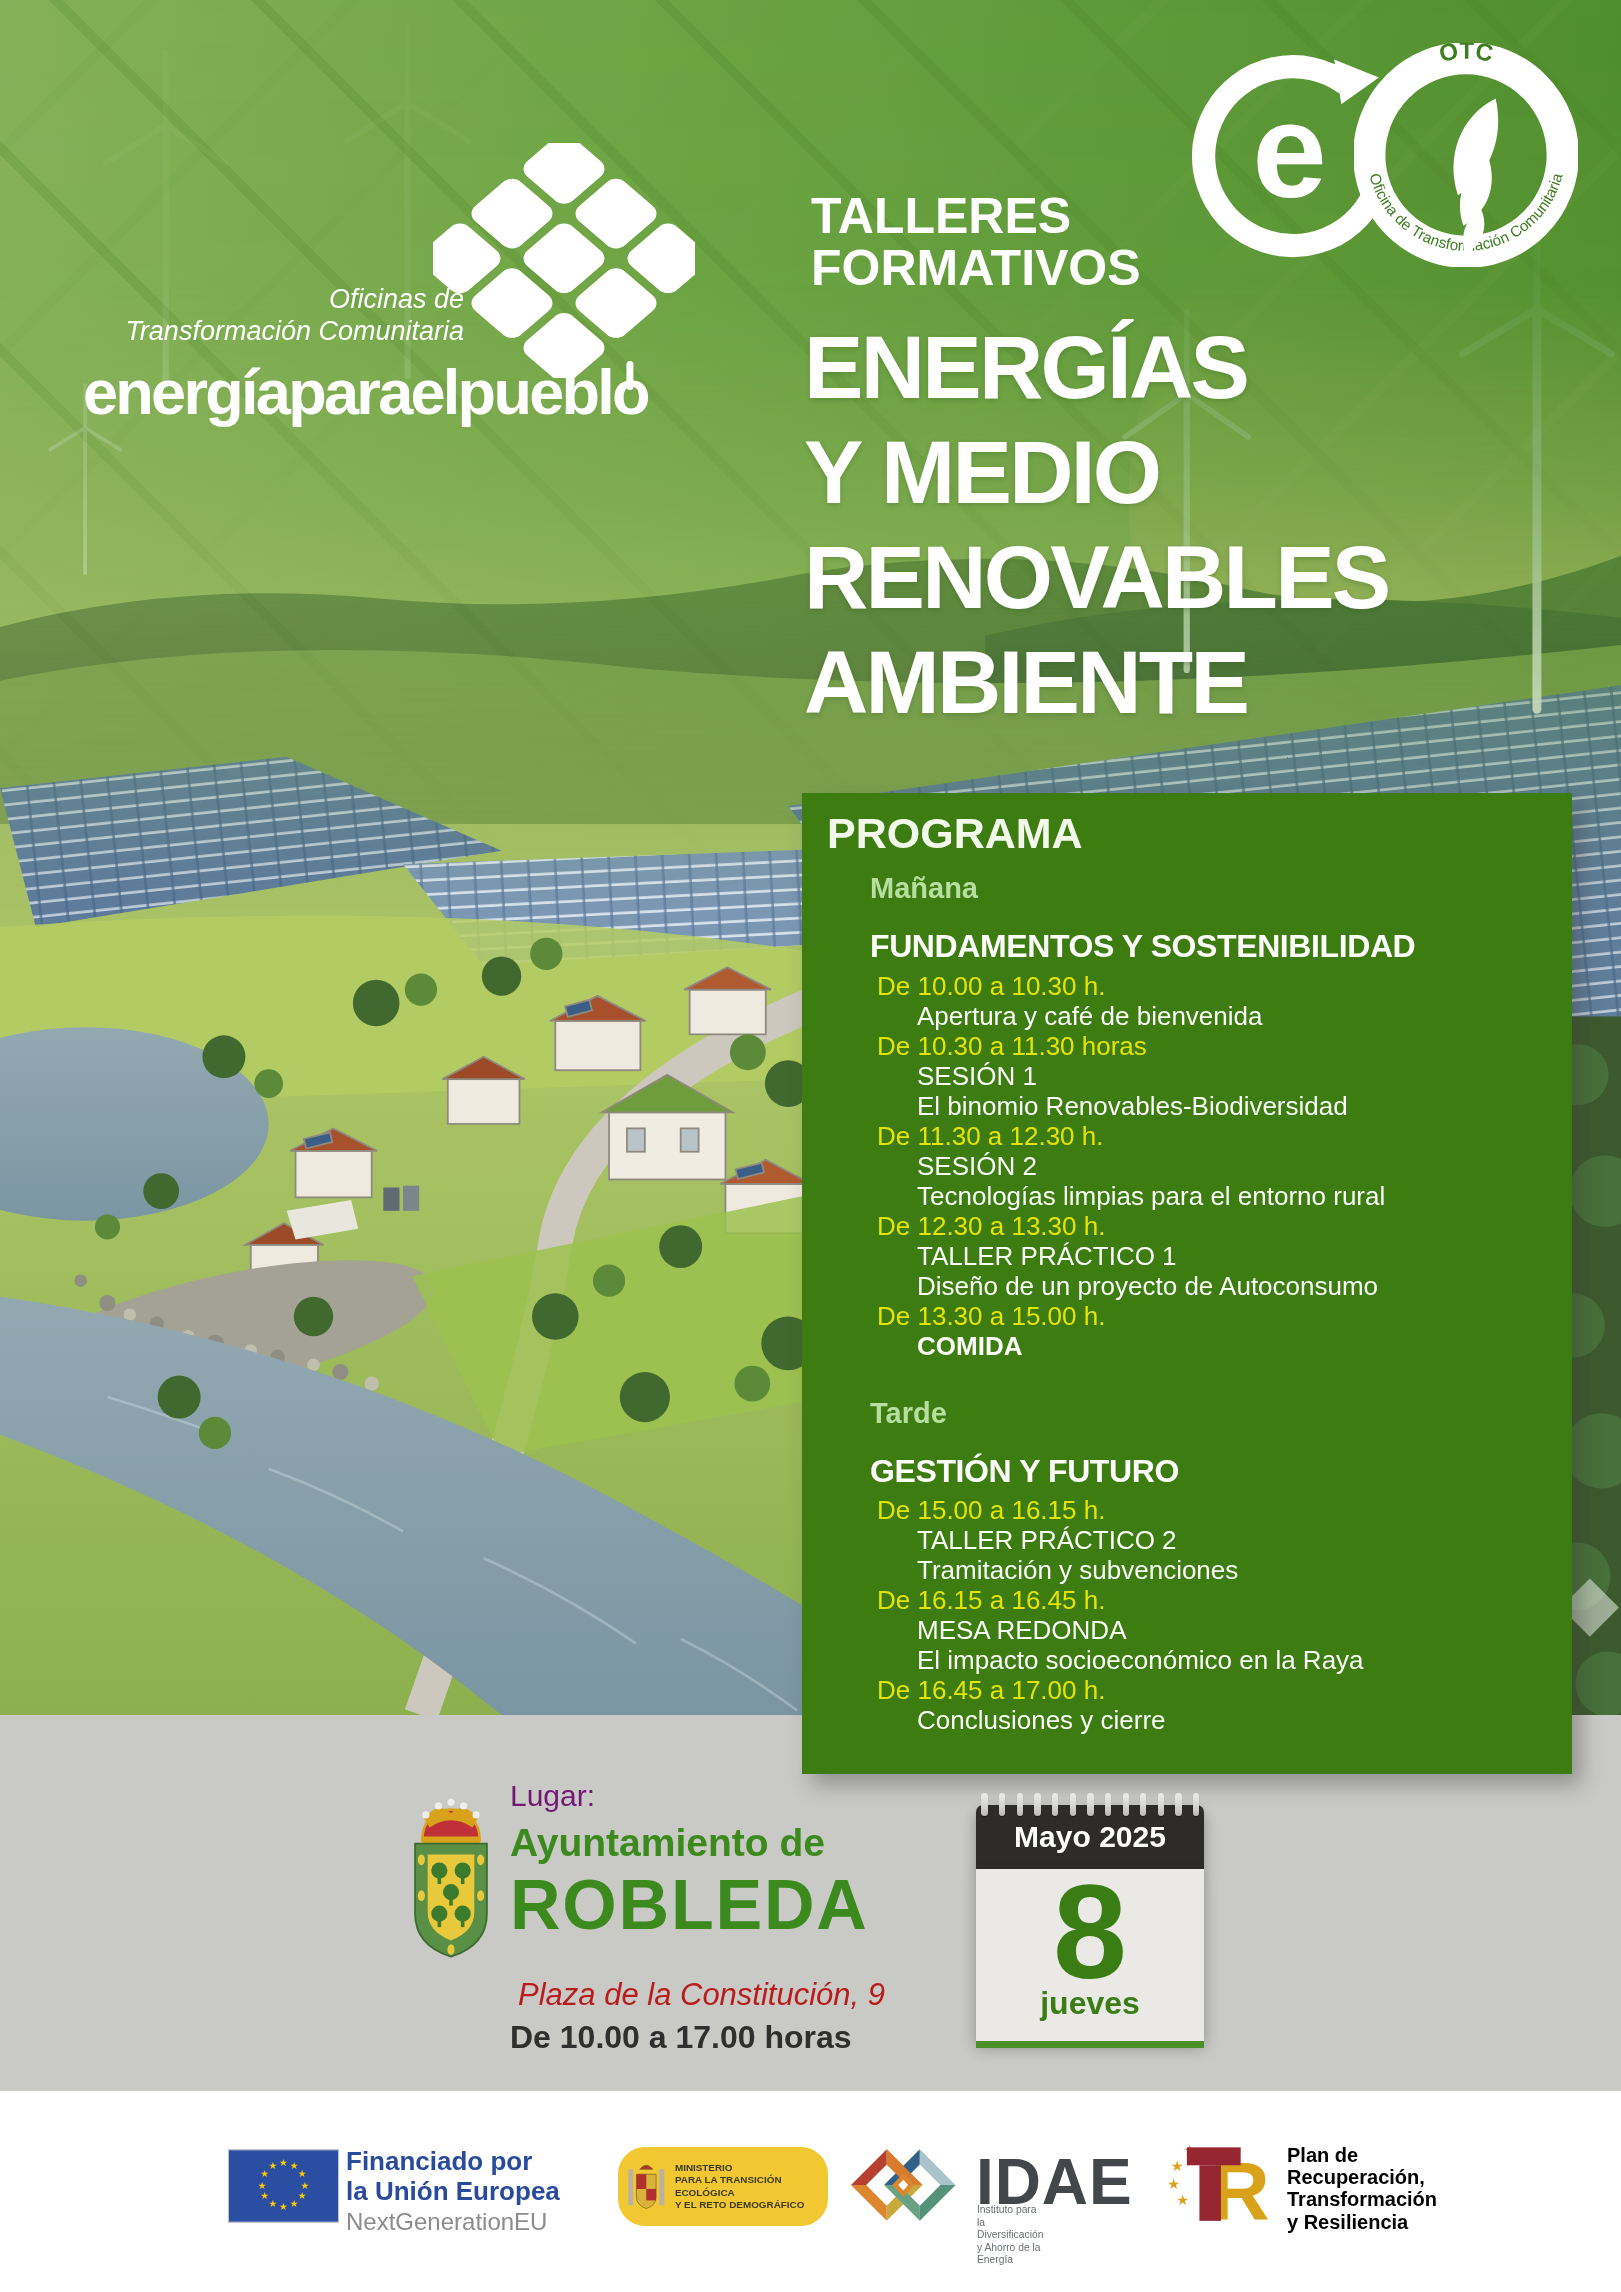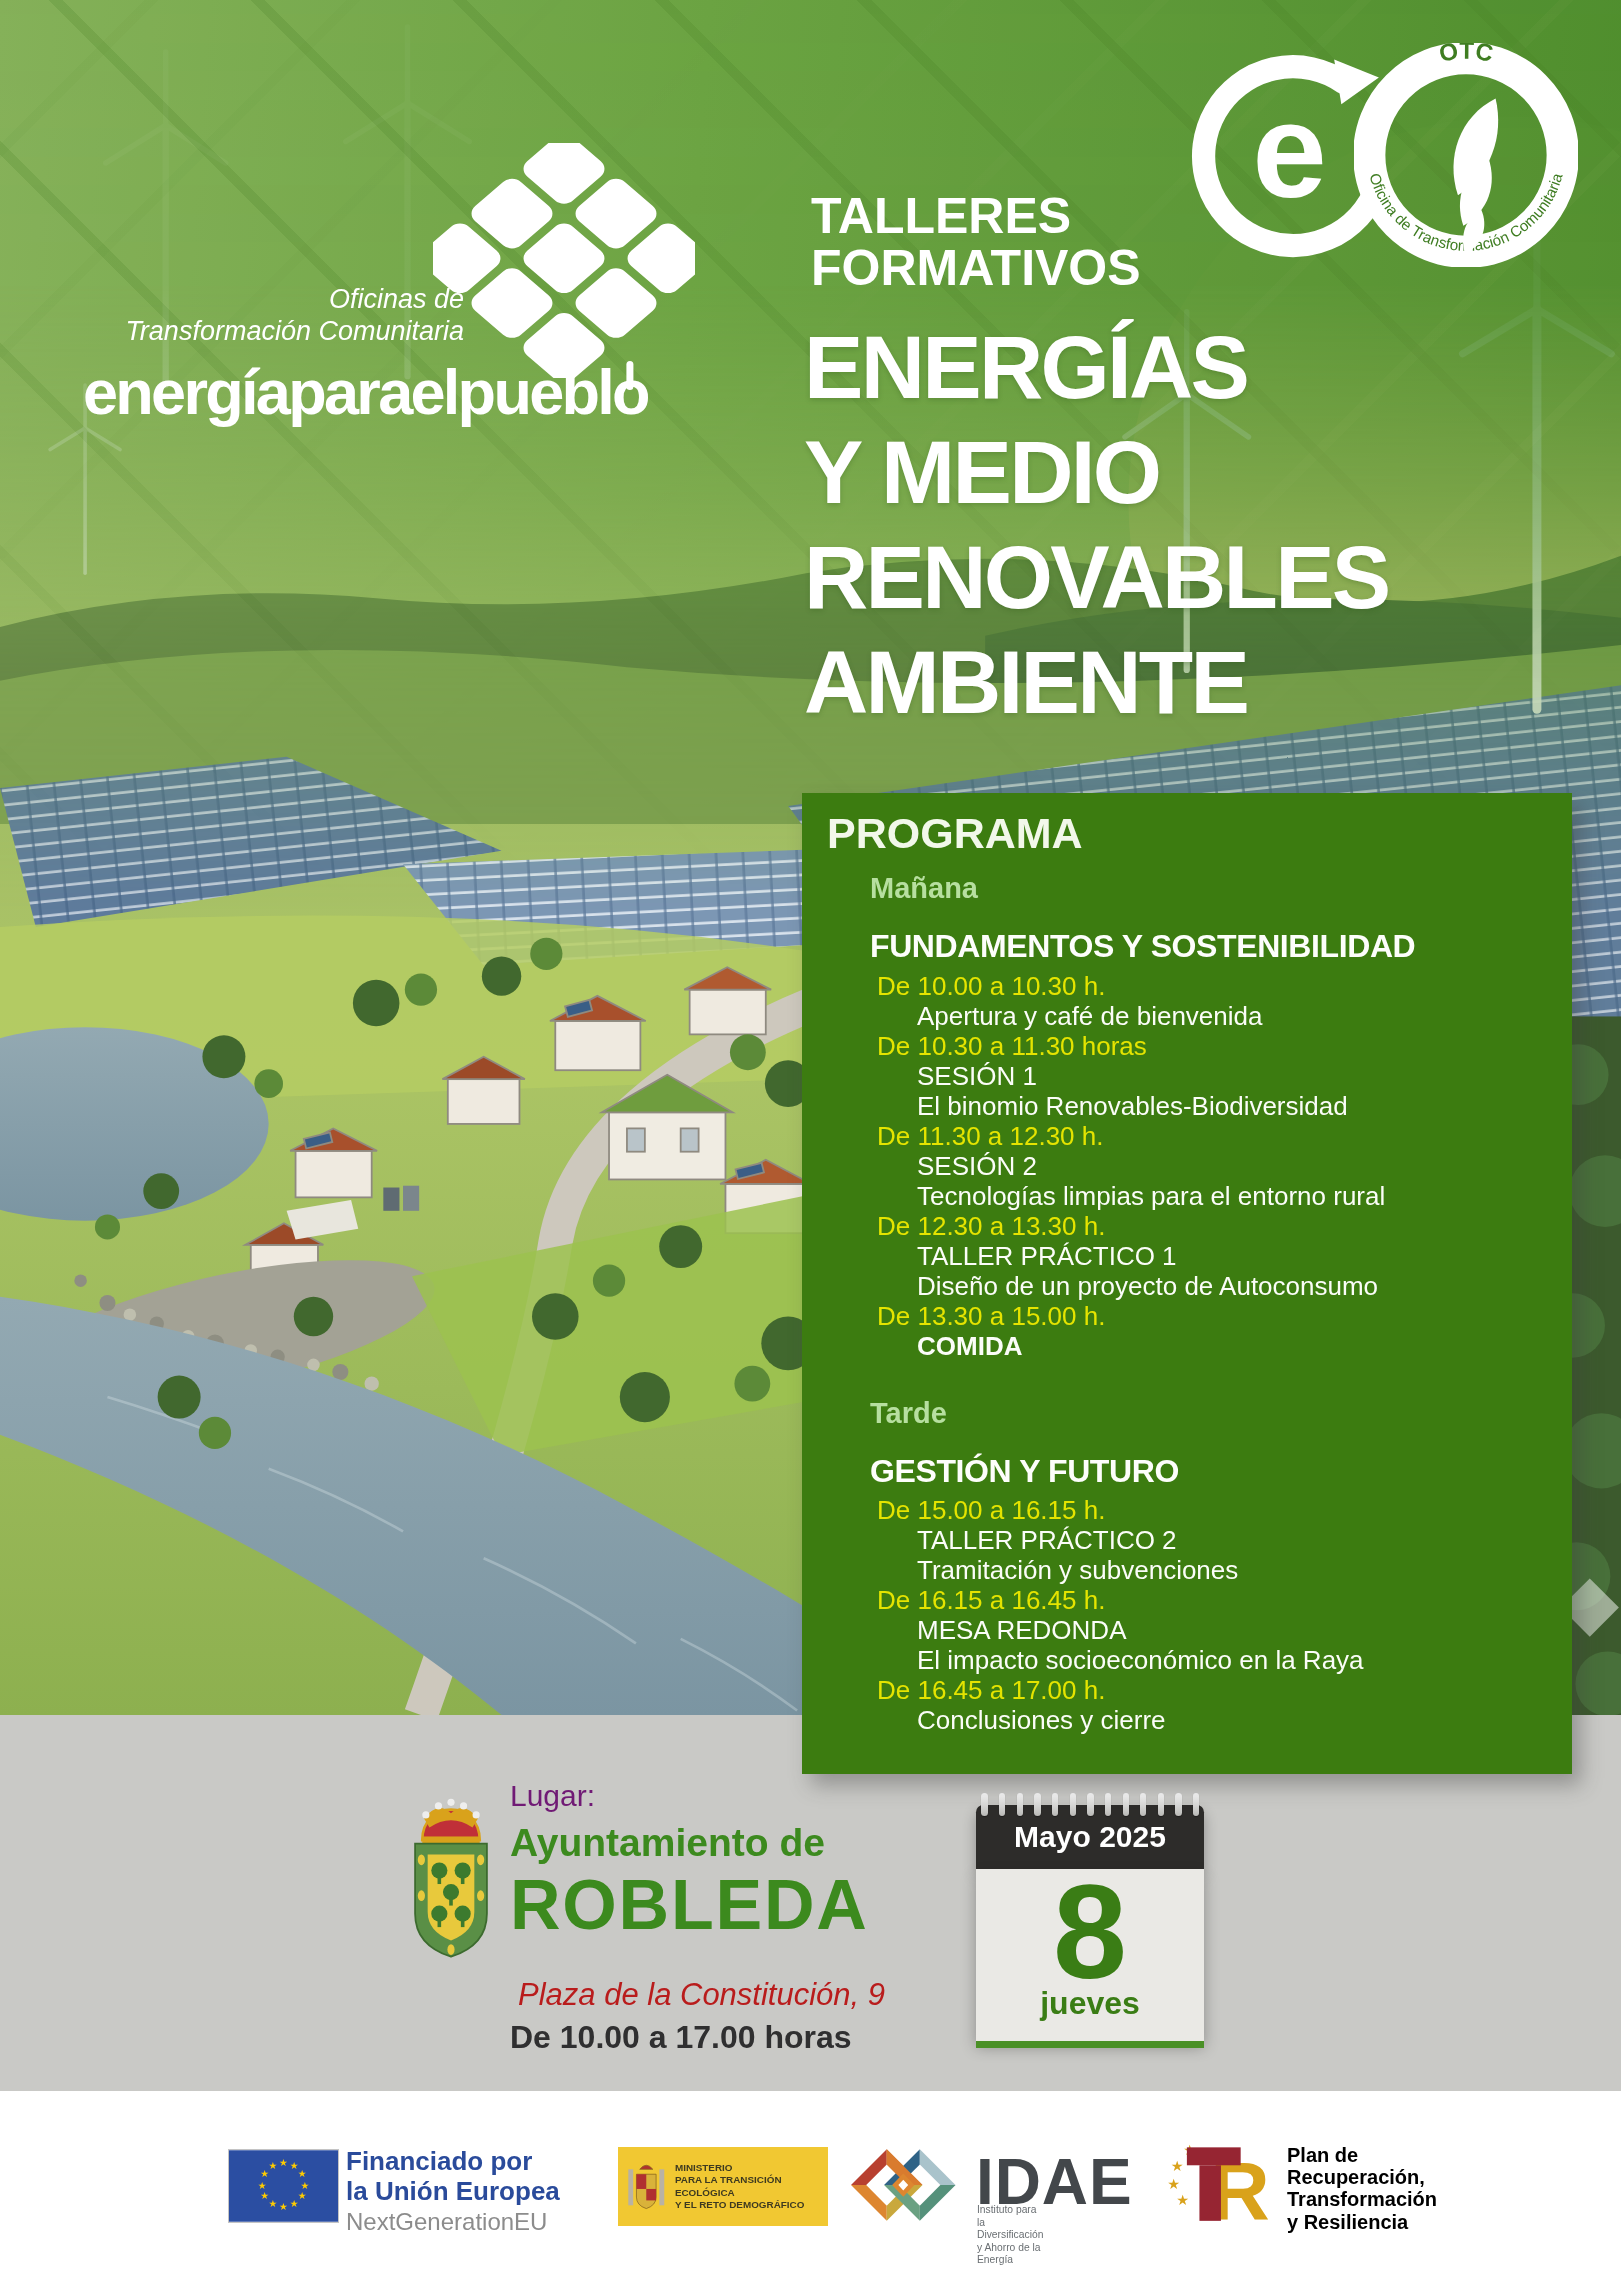--- a/index.html
+++ b/index.html
@@ -91,21 +91,21 @@
   .cal-day{font-size:133px; line-height:116px; font-weight:bold; color:#3a7d15; margin-top:5.4px;}
   .cal-weekday{font-size:32px; font-weight:bold; color:#3a7d15; margin-top:-5.4px;}
   .cal-bar{position:absolute; left:0; bottom:-7.2px; width:228px; height:7.2px; background:#4a9026;}
   
   .footer{left:0; top:2091px; width:1622px; height:202px; background:#ffffff; z-index:4;}
   .eu-block{left:228px; top:56px;}
   .eu-flag{position:absolute; left:0; top:1.8px; border:0.9px solid #c4c4c4;}
   .eu-text{position:absolute; left:118px; top:0; width:296px;}
   .eu-text .l1,.eu-text .l2{font-size:26px; line-height:29.6px; font-weight:bold; color:#2a4b9b;}
   .eu-text .l3{font-size:24px; line-height:32px; color:#8c8c8c;}
-  .ministry{left:618px; top:56px; width:210px; height:79px; background:#f1c832; display:flex; align-items:center;}
+  .ministry{left:618px; top:56px; width:210px; height:79px; background:#f1c832; display:flex; align-items:center;border-radius:27px;}
   .ministry-text{margin-left:7.2px; font-size:9.9px; font-weight:bold; color:#3e3a20; line-height:12.5px;}
   .idae{left:851px; top:52px;}
   .idae-name{position:absolute; left:125px; top:1.8px; font-size:64px; font-weight:bold; color:#43474b; letter-spacing:0.9px;}
   .idae-sub{position:absolute; left:126px; top:61px; font-size:10.3px; line-height:12.5px; color:#6a6f73;}
   .prtr{left:1160px; top:49px;}
   .prtr-text{position:absolute; left:127px; top:3.6px; font-size:20px; line-height:22.4px; font-weight:bold; color:#000000;}
 </style>
 </head>
 <body>
 

